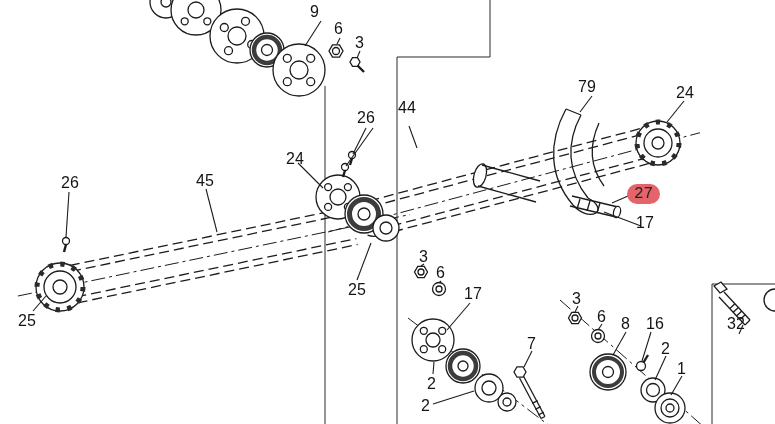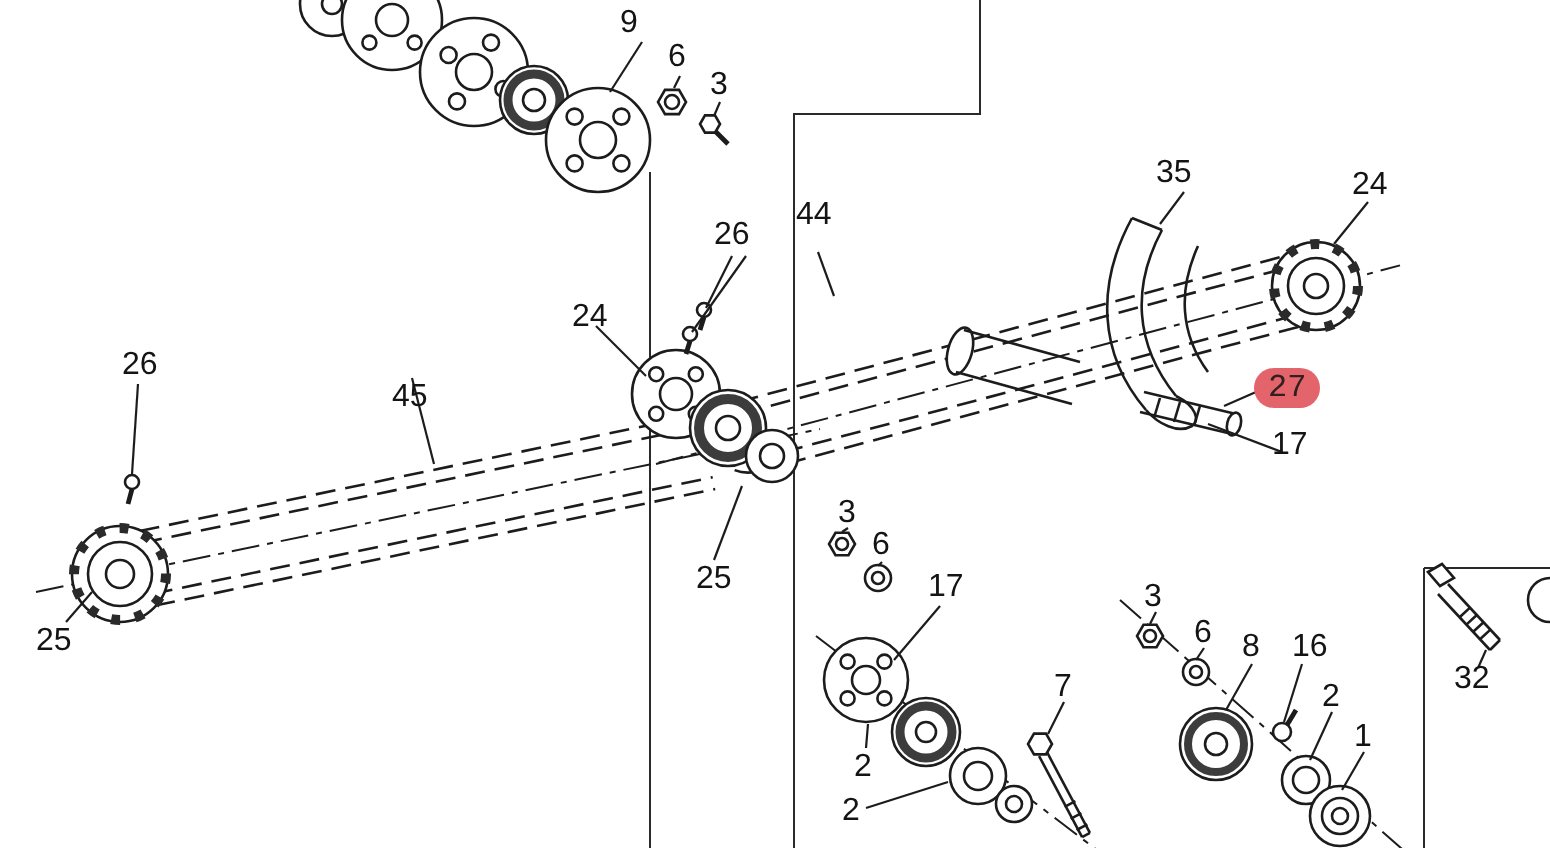--- a/index.html
+++ b/index.html
@@ -236,35 +236,35 @@
       <path class="leader" d="M739 334 L743 325"></path>
     </g>
   </svg>
 
   <div class="callout" style="left:310px;top:4px">9</div>
   <div class="callout" style="left:334px;top:21px">6</div>
   <div class="callout" style="left:355px;top:35px">3</div>
   <div class="callout" style="left:357px;top:110px">26</div>
   <div class="callout" style="left:398px;top:100px">44</div>
   <div class="callout" style="left:286px;top:151px">24</div>
-  <div class="callout" style="left:578px;top:79px">35</div>
+  <div class="callout" style="left:578px;top:79px">79</div>
   <div class="callout" style="left:676px;top:85px">24</div>
   <div class="callout pill" style="left: 627px; top: 184px; background: rgb(228, 100, 108); font-family: Liberation Mono, monospace;">27</div>
   <div class="callout" style="left:636px;top:215px">17</div>
   <div class="callout" style="left:61px;top:175px">26</div>
-  <div class="callout" style="left:196px;top:191px">45</div>
+  <div class="callout" style="left:196px;top:173px">45</div>
   <div class="callout" style="left:18px;top:313px">25</div>
   <div class="callout" style="left:348px;top:282px">25</div>
   <div class="callout" style="left:419px;top:249px">3</div>
   <div class="callout" style="left:436px;top:265px">6</div>
   <div class="callout" style="left:464px;top:286px">17</div>
   <div class="callout" style="left:427px;top:376px">2</div>
   <div class="callout" style="left:421px;top:398px">2</div>
   <div class="callout" style="left:527px;top:336px">7</div>
   <div class="callout" style="left:572px;top:291px">3</div>
   <div class="callout" style="left:597px;top:309px">6</div>
   <div class="callout" style="left:621px;top:316px">8</div>
   <div class="callout" style="left:646px;top:316px">16</div>
   <div class="callout" style="left:661px;top:341px">2</div>
   <div class="callout" style="left:677px;top:361px">1</div>
-  <div class="callout" style="left:727px;top:332px">32</div>
+  <div class="callout" style="left:727px;top:316px">32</div>
 
 </div>
 
 </body></html>

